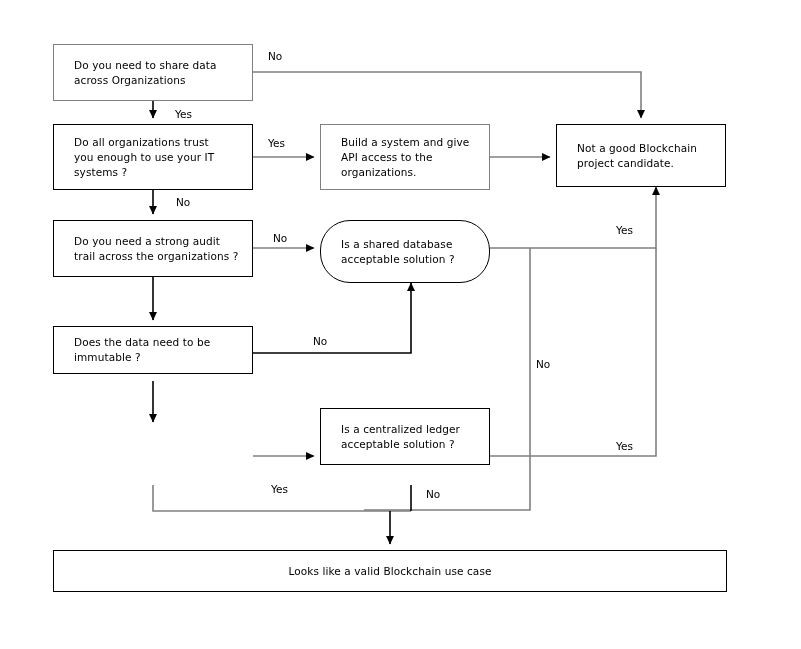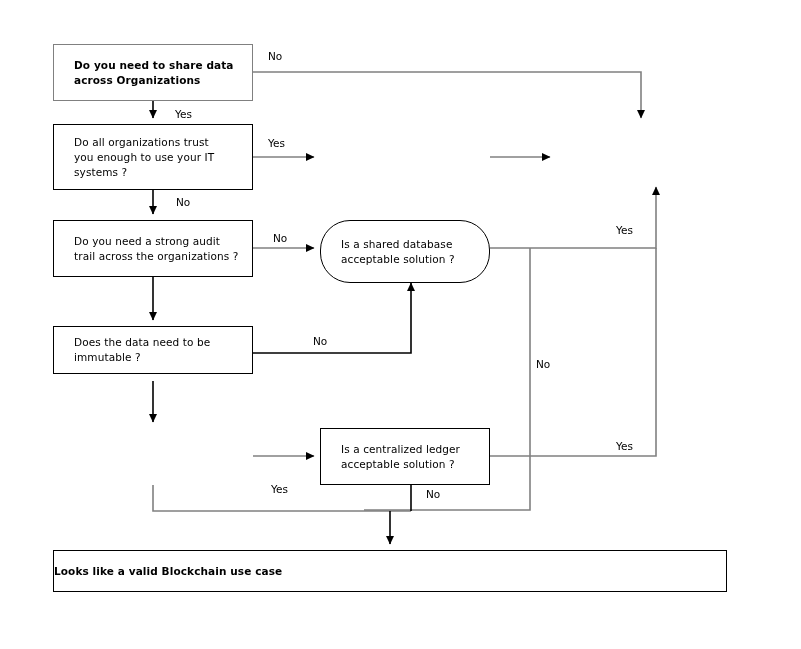--- a/index.html
+++ b/index.html
@@ -27,33 +27,32 @@
   .node-box {
     position: absolute;
     box-sizing: border-box;
     background: #ffffff;
     display: flex;
     align-items: center;
     border: 1.6px solid #000000;
   }
   .node-box.gray {
     border: 1.6px solid #808080;
-    font-weight: bold;
   }
   .node-text {
     font-size: 10.5px;
     line-height: 15px;
     color: #000000;
     padding-left: 20px;
     padding-right: 8px;
     white-space: pre-line;
     letter-spacing: 0.1px;
   }
   .node-box.center-text {
-    font-weight: bold;
+    justify-content: center;
   }
   .node-box.center-text .node-text {
     padding-left: 0;
     padding-right: 0;
     text-align: center;
   }
   .edge-label {
     position: absolute;
     font-size: 10.5px;
     color: #000000;
@@ -116,39 +115,48 @@
     <div class="node-text">Do you need to share data
 across Organizations</div>
   </div>
 
   <div class="node-box" style="left:53px; top:124px; width:200px; height:66px;">
     <div class="node-text">Do all organizations trust
 you enough to use your IT
 systems ?</div>
   </div>
 
+  <div class="node-box gray" style="left:320px; top:124px; width:170px; height:66px;">
+    <div class="node-text">Build a system and give
+API access to the
+organizations.</div>
+  </div>
 
+  <div class="node-box" style="left:556px; top:124px; width:170px; height:63px;">
+    <div class="node-text">Not a good Blockchain
+project candidate.</div>
+  </div>
 
   <div class="node-box" style="left:53px; top:220px; width:200px; height:57px;">
     <div class="node-text">Do you need a strong audit
 trail across the organizations ?</div>
   </div>
 
   <div class="node-box" style="left:320px; top:220px; width:170px; height:63px;border-radius:30px;">
     <div class="node-text">Is a shared database
 acceptable solution ?</div>
   </div>
 
   <div class="node-box" style="left:53px; top:326px; width:200px; height:48px;">
     <div class="node-text">Does the data need to be
 immutable ?</div>
   </div>
 
 
-  <div class="node-box" style="left:320px; top:428px; width:170px; height:57px;">
+  <div class="node-box" style="left:320px; top:408px; width:170px; height:57px;">
     <div class="node-text">Is a centralized ledger
 acceptable solution ?</div>
   </div>
 
   <div class="node-box center-text" style="left:53px; top:550px; width:674px; height:42px;">
     <div class="node-text">Looks like a valid Blockchain use case</div>
   </div>
 
   <div class="edge-label" style="left:268px; top:50px;">No</div>
   <div class="edge-label" style="left:175px; top:108px;">Yes</div>

